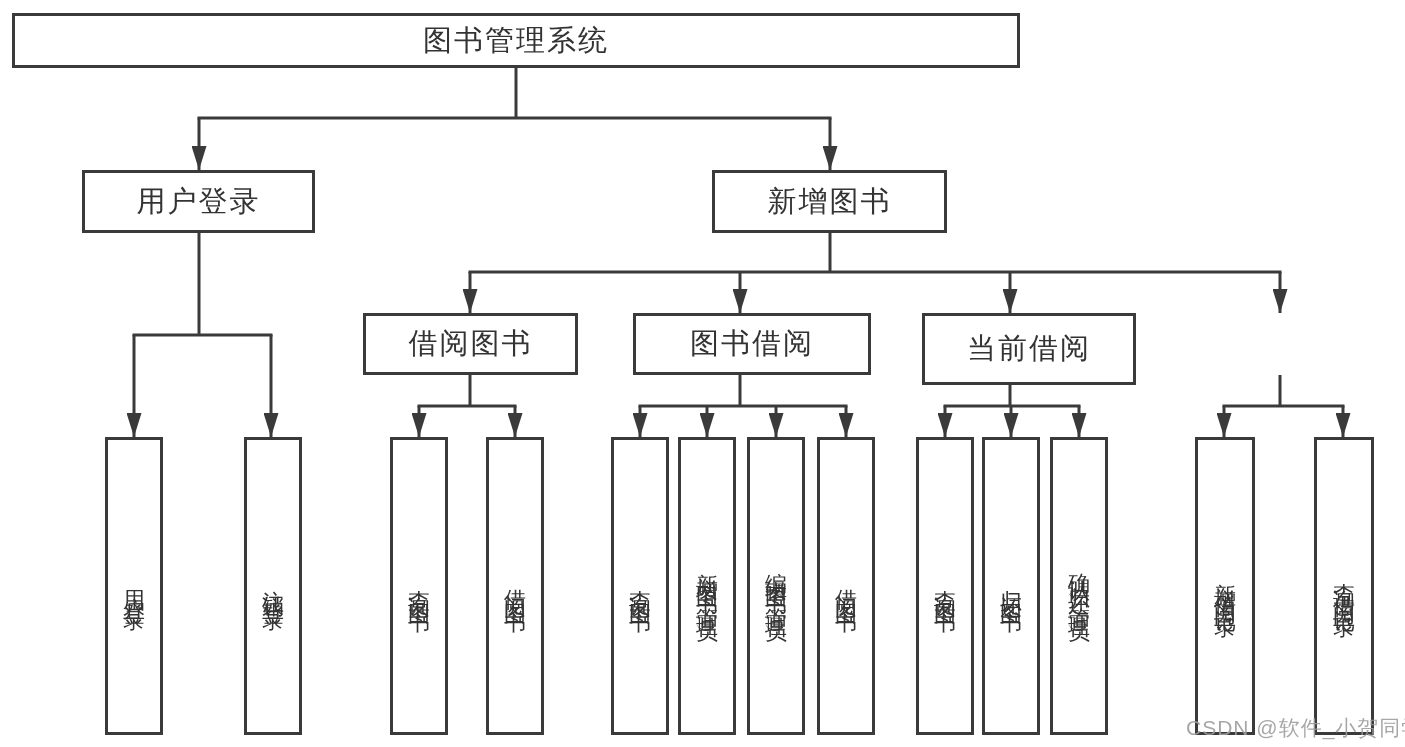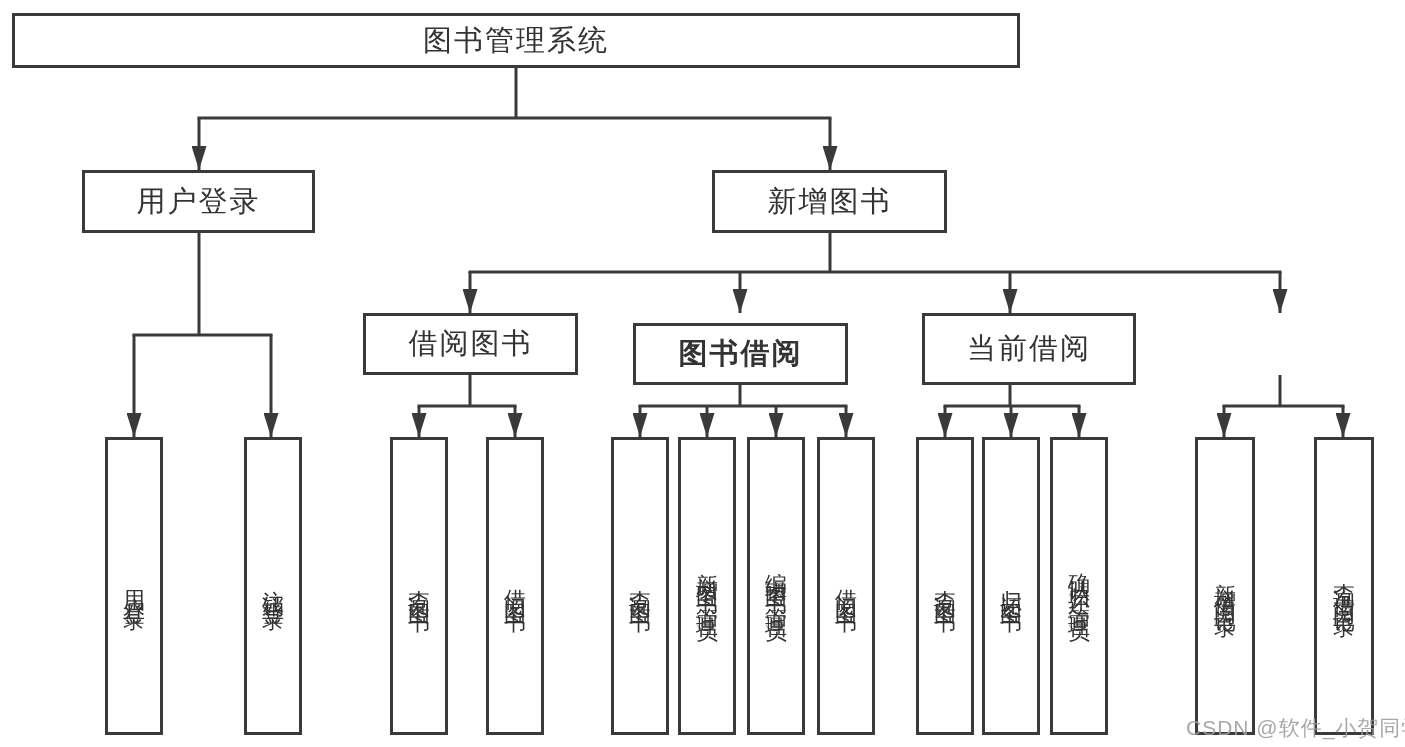--- a/index.html
+++ b/index.html
@@ -107,21 +107,21 @@
     <path d="M1224 406 V437" marker-end="url(#ah)"></path>
     <path d="M1343 406 V437" marker-end="url(#ah)"></path>
   </svg>
 
   <div class="box" style="left:12px; top:13px; width:1008px; height:55px;">图书管理系统</div>
 
   <div class="box" style="left:82px; top:170px; width:233px; height:63px;">用户登录</div>
   <div class="box" style="left:712px; top:170px; width:235px; height:63px;">新增图书</div>
 
   <div class="box" style="left:363px; top:313px; width:215px; height:62px;">借阅图书</div>
-  <div class="box" style="left:633px; top:323px; width:215px; height:62px;font-weight:bold;">图书借阅</div>
+  <div class="box" style="left:633px; top:313px; width:238px; height:62px;">图书借阅</div>
   <div class="box" style="left:922px; top:313px; width:214px; height:72px;">当前借阅</div>
 
   <div class="vbox" style="left:105px;">
     <span>用户登录</span>
   </div>
   <div class="vbox" style="left:244px;">
     <span>注销登录</span>
   </div>
 
   <div class="vbox" style="left:390px;">

